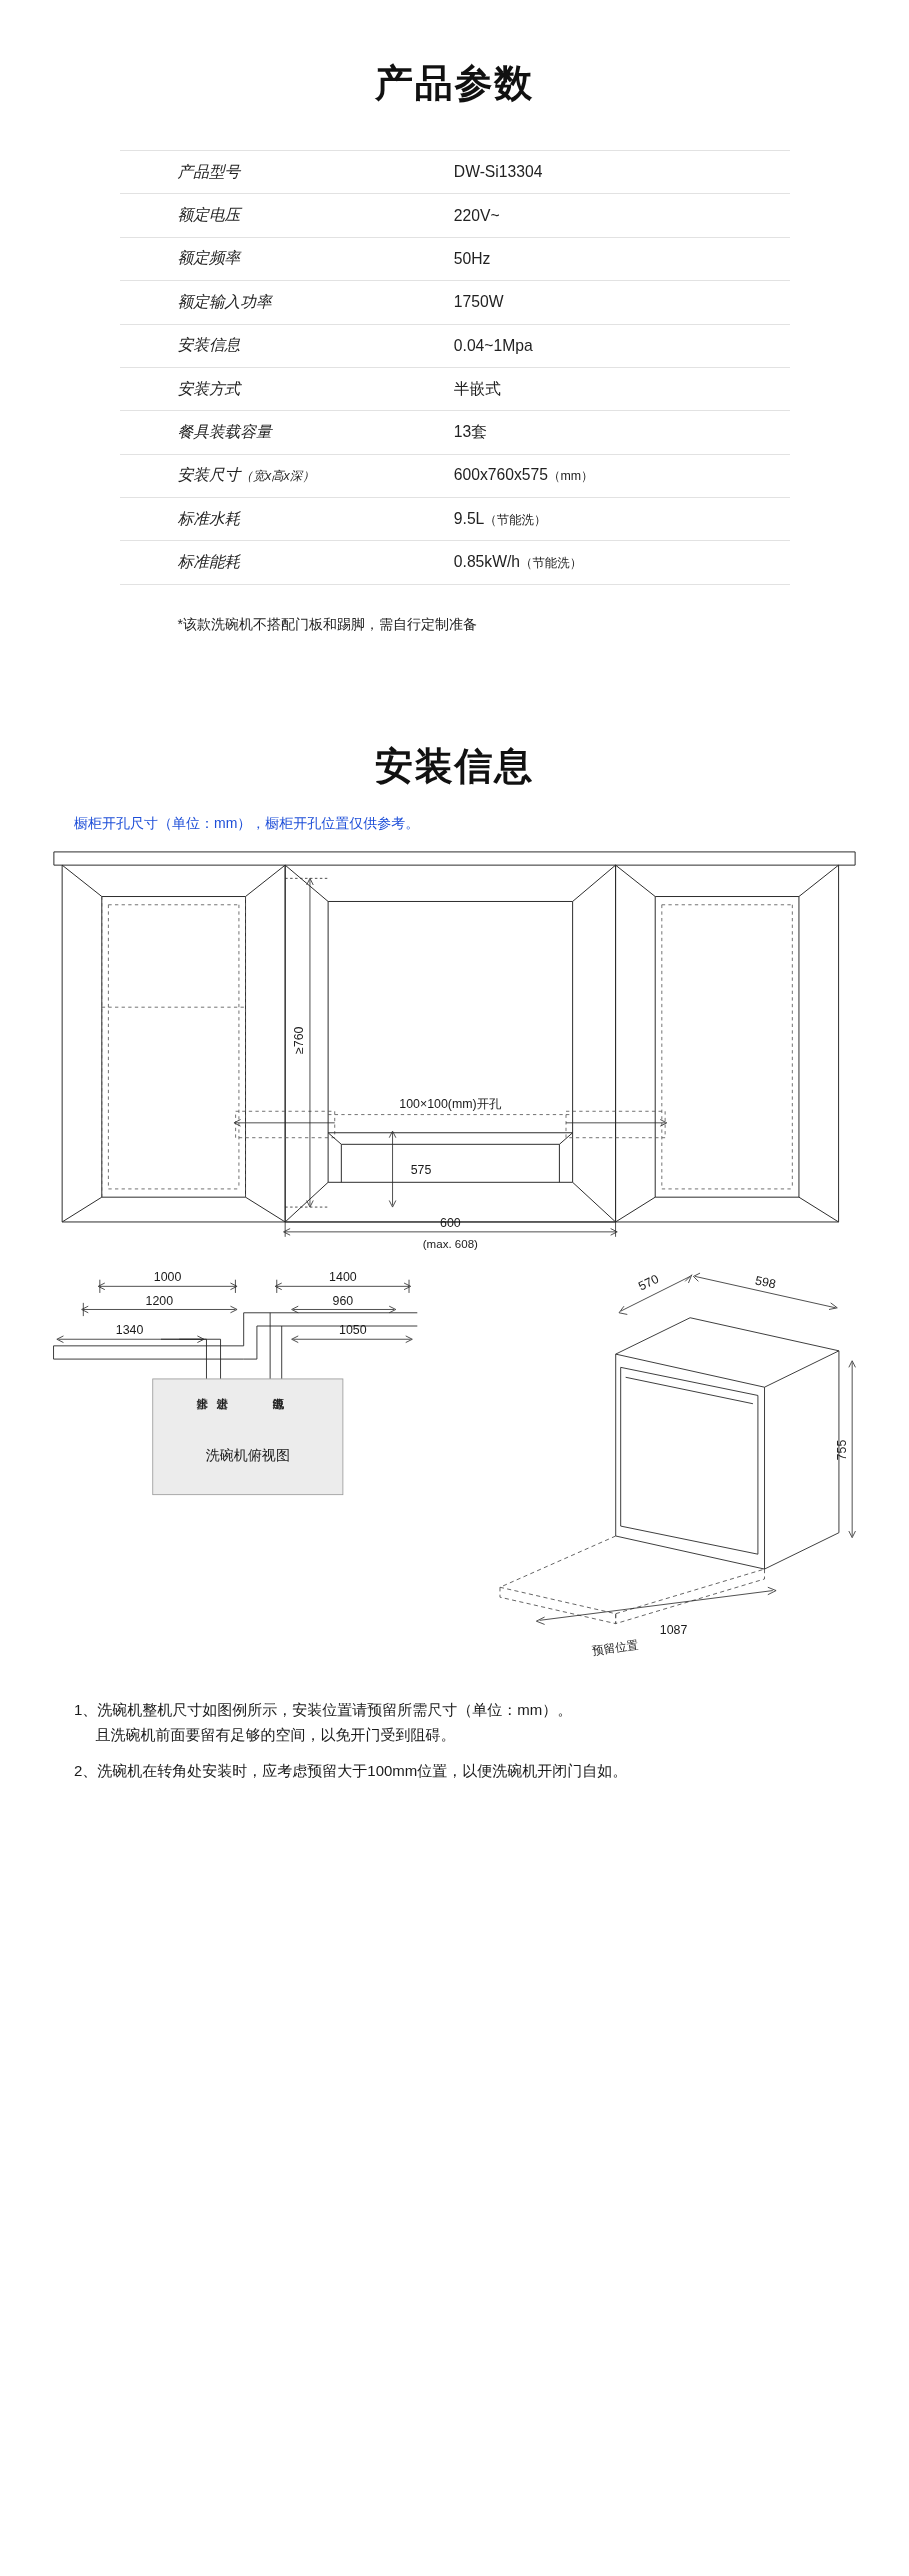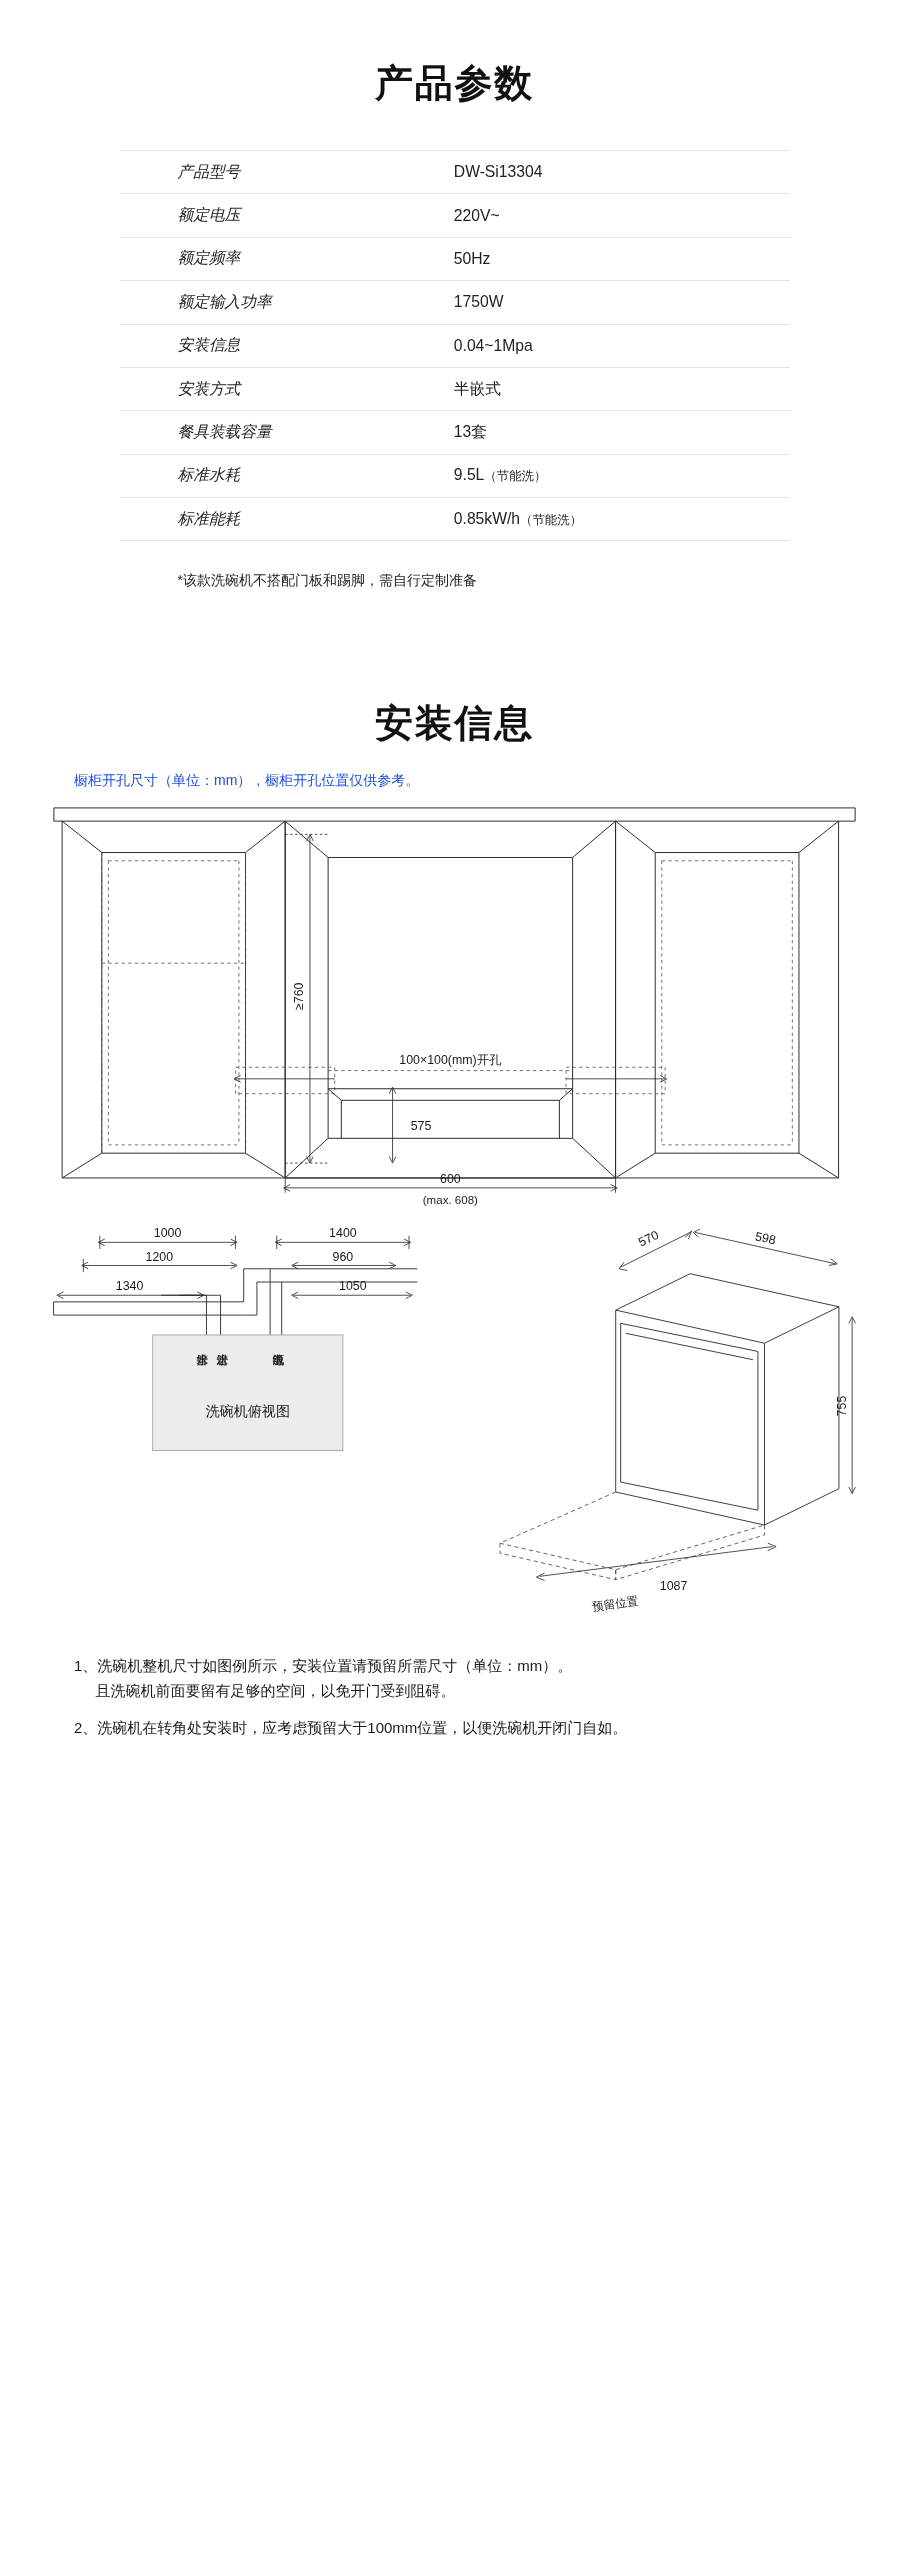--- a/index.html
+++ b/index.html
@@ -132,20 +132,24 @@
         <td class="label"><span>安装信息</span></td>
         <td class="value"><span>0.04~1Mpa</span></td>
       </tr>
       <tr>
         <td class="label"><span>安装方式</span></td>
         <td class="value"><span>半嵌式</span></td>
       </tr>
       <tr>
         <td class="label"><span>餐具装载容量</span></td>
         <td class="value"><span>13套</span></td>
+      </tr>
+      <tr>
+        <td class="label"><span>安装尺寸</span><span class="sub">（宽x高x深）</span></td>
+        <td class="value"><span>600x760x575</span><span class="sub">（mm）</span></td>
       </tr>
       <tr>
         <td class="label"><span>标准水耗</span></td>
         <td class="value"><span>9.5L</span><span class="sub">（节能洗）</span></td>
       </tr>
       <tr>
         <td class="label"><span>标准能耗</span></td>
         <td class="value"><span>0.85kW/h</span><span class="sub">（节能洗）</span></td>
       </tr>
     </tbody>

